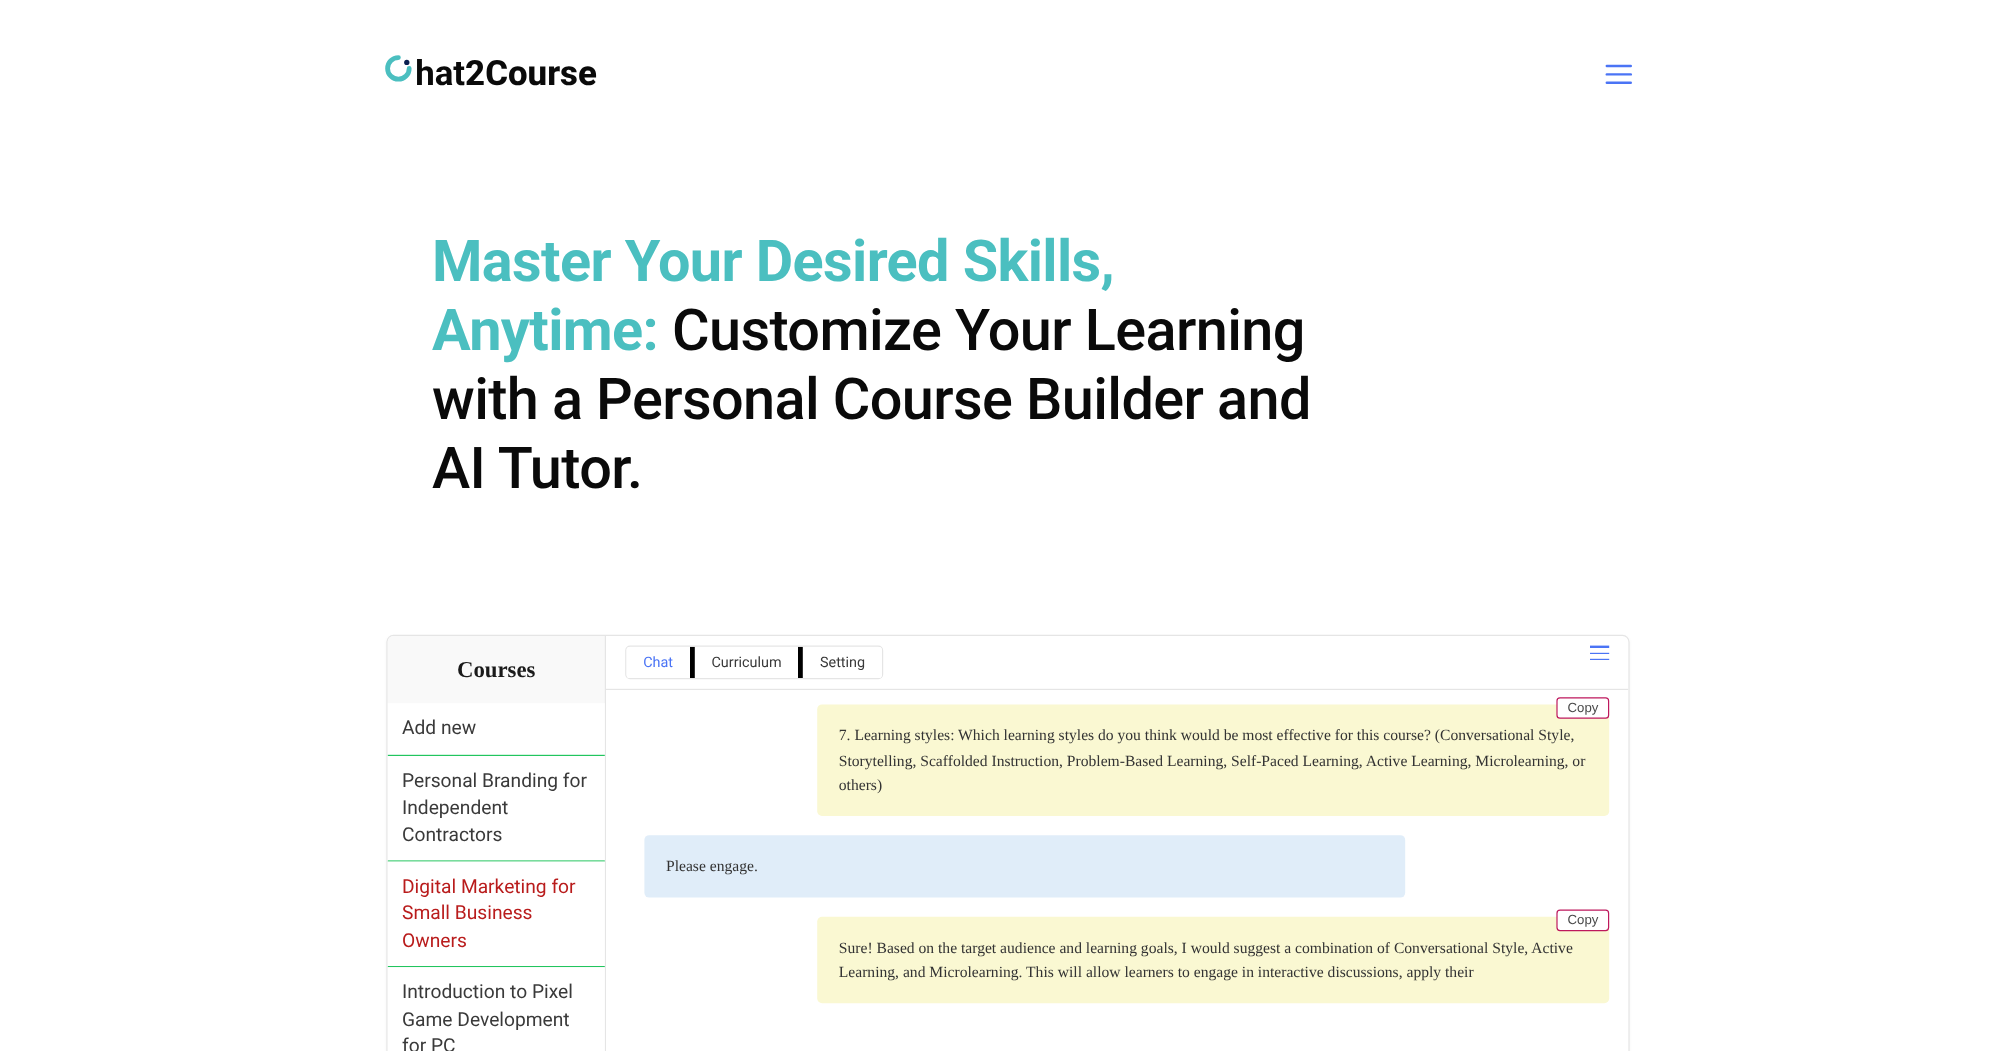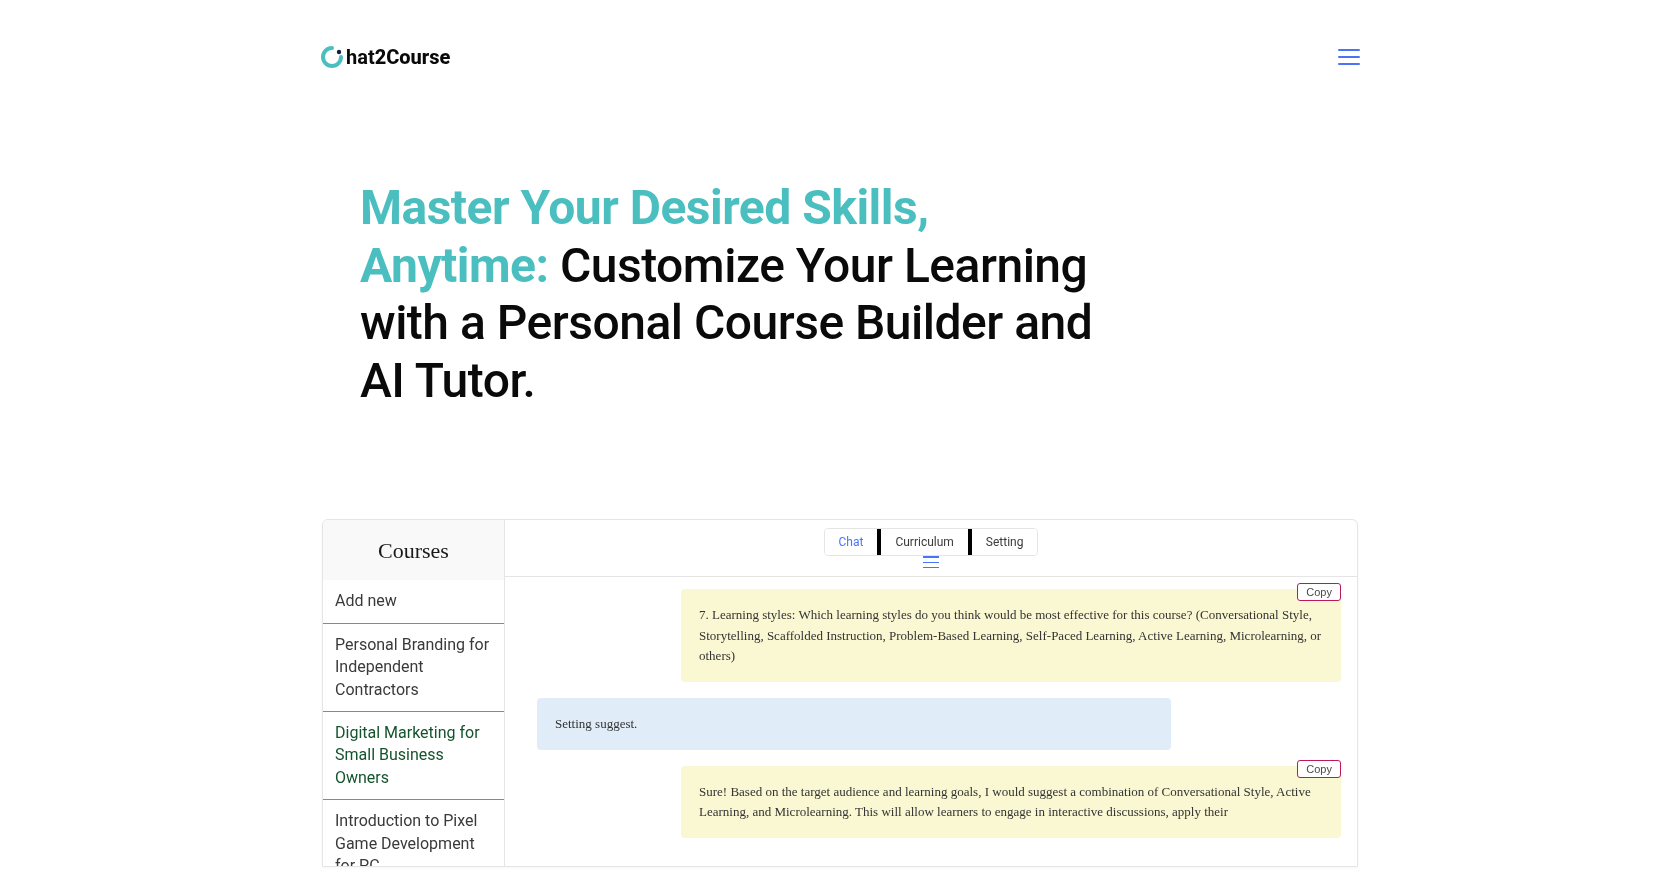--- a/index.html
+++ b/index.html
@@ -15,22 +15,22 @@
   padding: 45px 320px 0 320px;
 }
 .header {
   display: flex;
   justify-content: space-between;
   align-items: center;
   margin-bottom: 110px;
 }
 .logo {
   display: flex;
-  align-items: flex-end;
-  font-size: 20px;
+  align-items: flex-start;
+  font-size: 29px;
   font-weight: 700;
   color: #0a0a0a;
 }
 .logo-icon {
   width: 24px;
   height: 24px;
   margin-right: 2px;
   position: relative;
 }
 .logo-icon svg { display: block; }
@@ -75,50 +75,49 @@
   height: 348px;
   box-shadow: 0 1px 3px rgba(0,0,0,0.04);
 }
 .sidebar {
   width: 182px;
   border-right: 1px solid #e5e5e5;
   background: #f9f9f9;
 }
 .sidebar-title {
   font-family: Georgia, serif;
-  font-weight: 400;
-  font-size: 22px;
+  font-weight: 700;
+  font-size: 19px;
   text-align: center;
   padding: 18px 0 16px 0;
   color: #1a1a1a;
 }
 .sidebar-item {
   padding: 10px 12px;
   font-size: 16px;
   line-height: 1.4;
   color: #3a3a3a;
   border-bottom: 1px solid #22c55e;
   background: #ffffff;
   cursor: pointer;
 }
 .sidebar-item.active {
-  color: #14532d;
+  color: #b91c1c;
 }
 .main {
   flex: 1;
   display: flex;
   flex-direction: column;
 }
 .main-header {
   display: flex;
   justify-content: space-between;
-  align-items: center;
+  align-items: flex-start;
   padding: 8px 16px;
   border-bottom: 1px solid #e5e5e5;
-  flex-direction: column;
 }
 .tabs {
   display: flex;
   gap: 0;
   border: 1px solid #e5e5e5;
   border-radius: 4px;
   overflow: hidden;
 }
 .tab {
   padding: 6px 14px;
@@ -237,21 +236,21 @@
       </div>
       <div class="chat-area" id="chat-area">
           <div class="msg-wrap">
             <button class="copy-btn">Copy</button>
             <div class="msg ai">
               <p>7. Learning styles: Which learning styles do you think would be most effective for this course? (Conversational Style, Storytelling, Scaffolded Instruction, Problem-Based Learning, Self-Paced Learning, Active Learning, Microlearning, or others)</p>
             </div>
           </div>
           <div class="msg-wrap">
             <div class="msg user">
-              <p>Setting suggest.</p>
+              <p>Please engage.</p>
             </div>
           </div>
           <div class="msg-wrap">
             <button class="copy-btn">Copy</button>
             <div class="msg ai">
               <p>Sure! Based on the target audience and learning goals, I would suggest a combination of Conversational Style, Active Learning, and Microlearning. This will allow learners to engage in interactive discussions, apply their</p>
             </div>
           </div>
         </div>
     </div>

